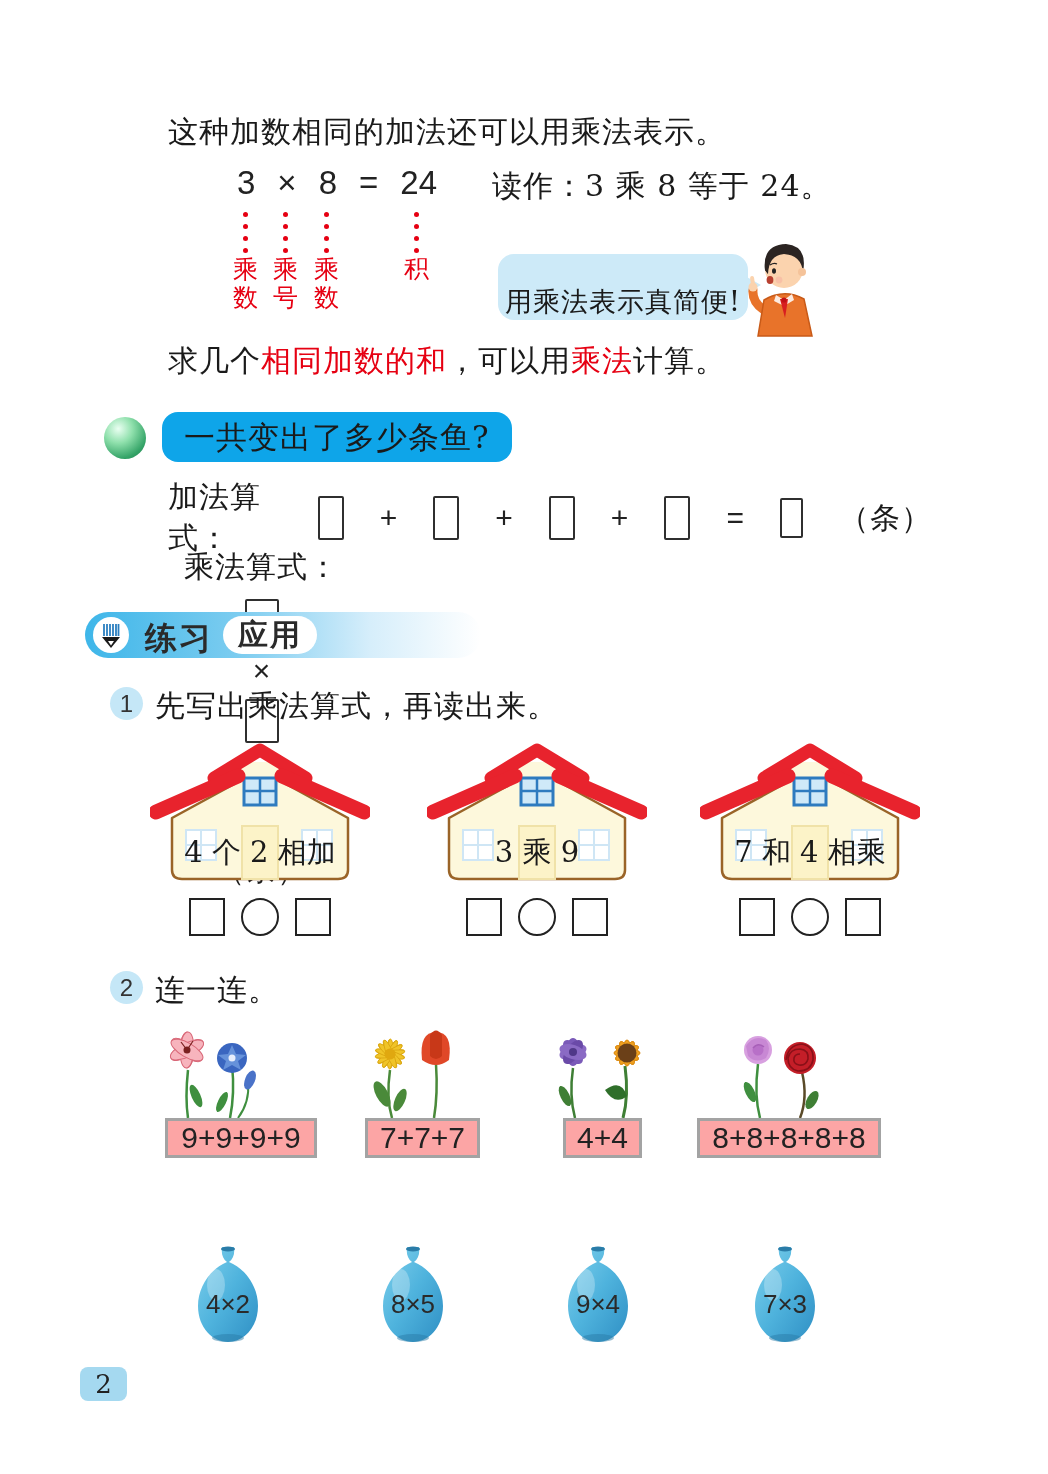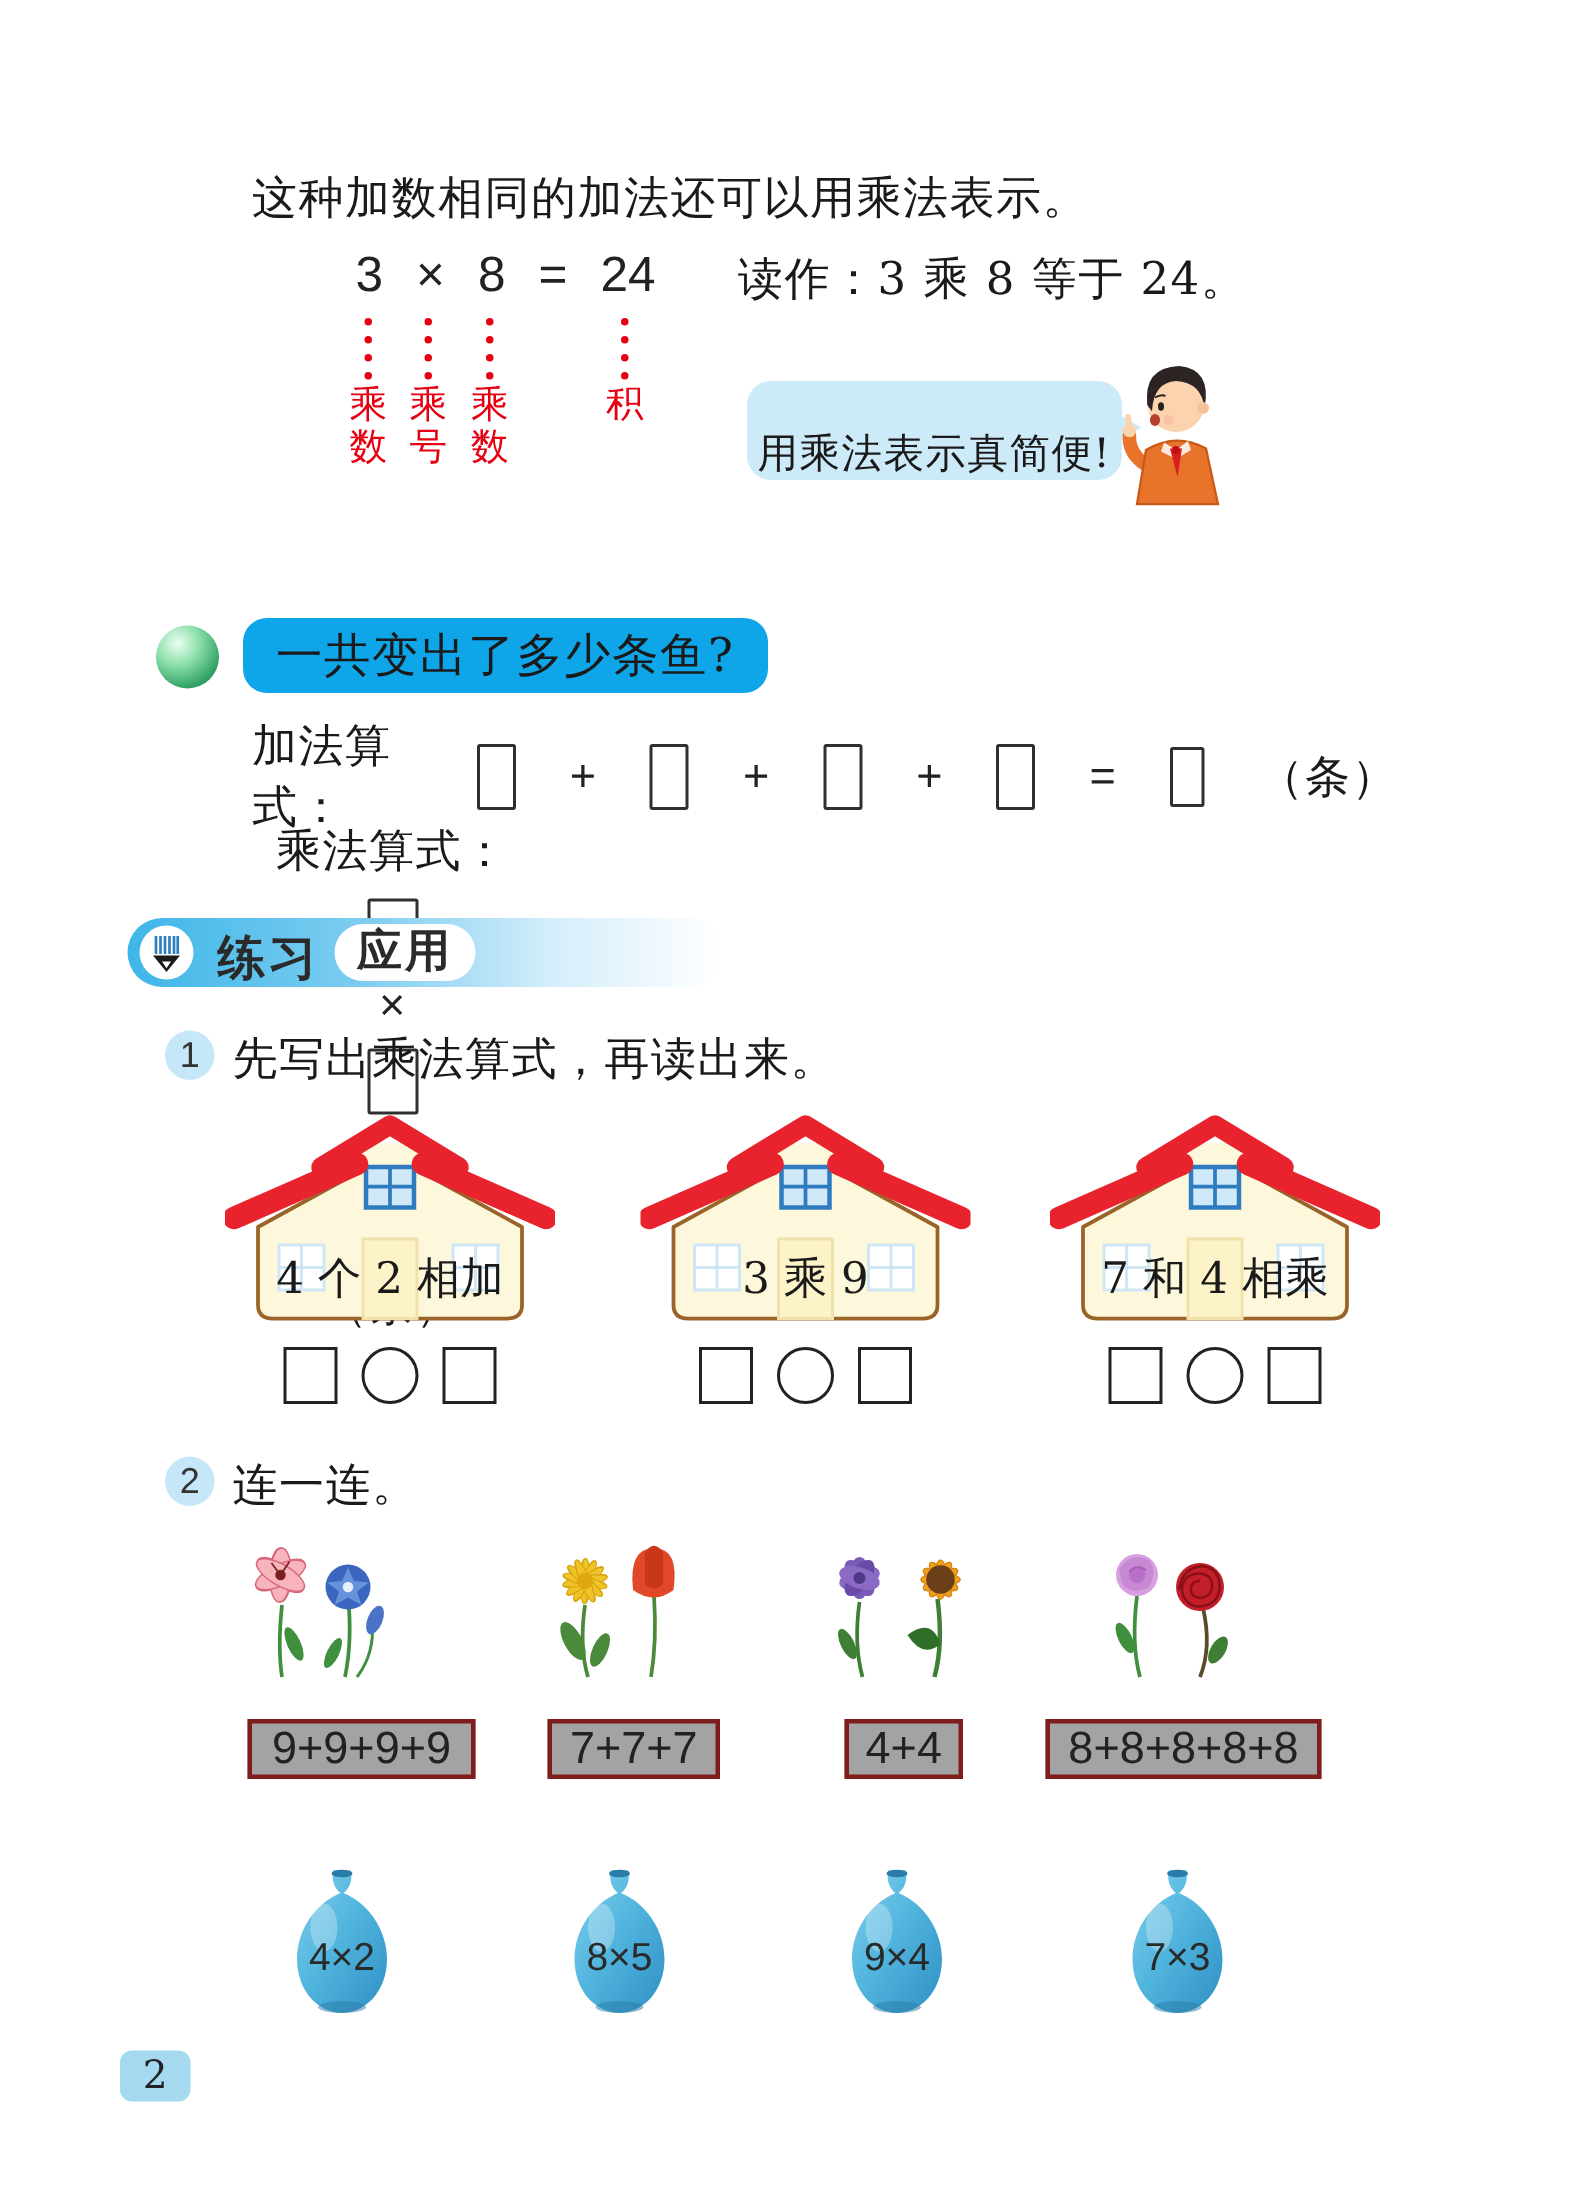--- a/index.html
+++ b/index.html
@@ -44,22 +44,22 @@
       font-family:"Liberation Sans","DejaVu Sans",sans-serif;letter-spacing:2px;}
 
   .badge{width:33px;height:33px;border-radius:50%;background:#c5e7f7;color:#333;
       display:flex;align-items:center;justify-content:center;font-size:24px;
       font-family:"Liberation Sans",sans-serif;}
 
   .shaperow{display:flex;align-items:center;gap:16px;}
   .sq{width:36px;height:38px;border:2.5px solid #222;background:#fff;box-sizing:border-box;}
   .ci{width:38px;height:38px;border:2.5px solid #222;border-radius:50%;background:#fff;box-sizing:border-box;}
 
-  .card{height:40px;border:3px solid #7f1d1d;background:#a3a3a3;display:flex;align-items:center;justify-content:center;
-      font-size:30px;color:#222;font-family:"Liberation Sans","DejaVu Sans",sans-serif;box-sizing:border-box;margin-top:28px;}
+  .card{height:40px;border:3px solid #a3a3a3;background:#fca5a5;display:flex;align-items:center;justify-content:center;
+      font-size:30px;color:#222;font-family:"Liberation Sans","DejaVu Sans",sans-serif;box-sizing:border-box;}
 
   .pagenum{width:47px;height:34px;background:#a5d9f0;border-radius:8px;display:flex;align-items:center;
       justify-content:center;font-size:26px;color:#222;}
 </style>
 </head>
 <body>
 
 <svg width="0" height="0" style="position:absolute">
   <defs>
     <linearGradient id="vaseGrad" x1="0" y1="0" x2="1" y2="1">
@@ -132,20 +132,23 @@
     <path d="M28,29 q4,-2.5 7,-1" stroke="#222" stroke-width="1.3" fill="none"></path>
     <ellipse cx="28" cy="44" rx="3.4" ry="4" fill="#b84030"></ellipse>
     <circle cx="37" cy="44" r="3.4" fill="#f5b0a0" opacity="0.55"></circle>
     <circle cx="60" cy="36" r="4" fill="#f5c39a"></circle>
 
     <path d="M34,59 L42,64 L50,58 L52,64 L42,70 L32,65 Z" fill="#ffffff" opacity="0.85"></path>
     <path d="M38,63 L46,63 L43,82 Z" fill="#d81e20"></path>
     <circle cx="42" cy="64" r="2.6" fill="#c01016"></circle>
   </svg>
 
+  <div class="abs cn" style="left:168px;top:341px;">
+    <span>求几个</span><span class="red">相同加数的和</span><span>，可以用</span><span class="red">乘法</span><span>计算。</span>
+  </div>
 
   <div class="abs bead" style="left:104px;top:417px;"></div>
   <div class="abs hl" style="left:162px;top:412px;">
     <span>一共变出了多少条鱼?</span>
   </div>
 
   <div class="abs formula" style="left:168px;top:477px;gap:36px;">
     <span class="lab">加法算式：</span>
     <span class="eqbox"></span>
     <span class="op">+</span>

